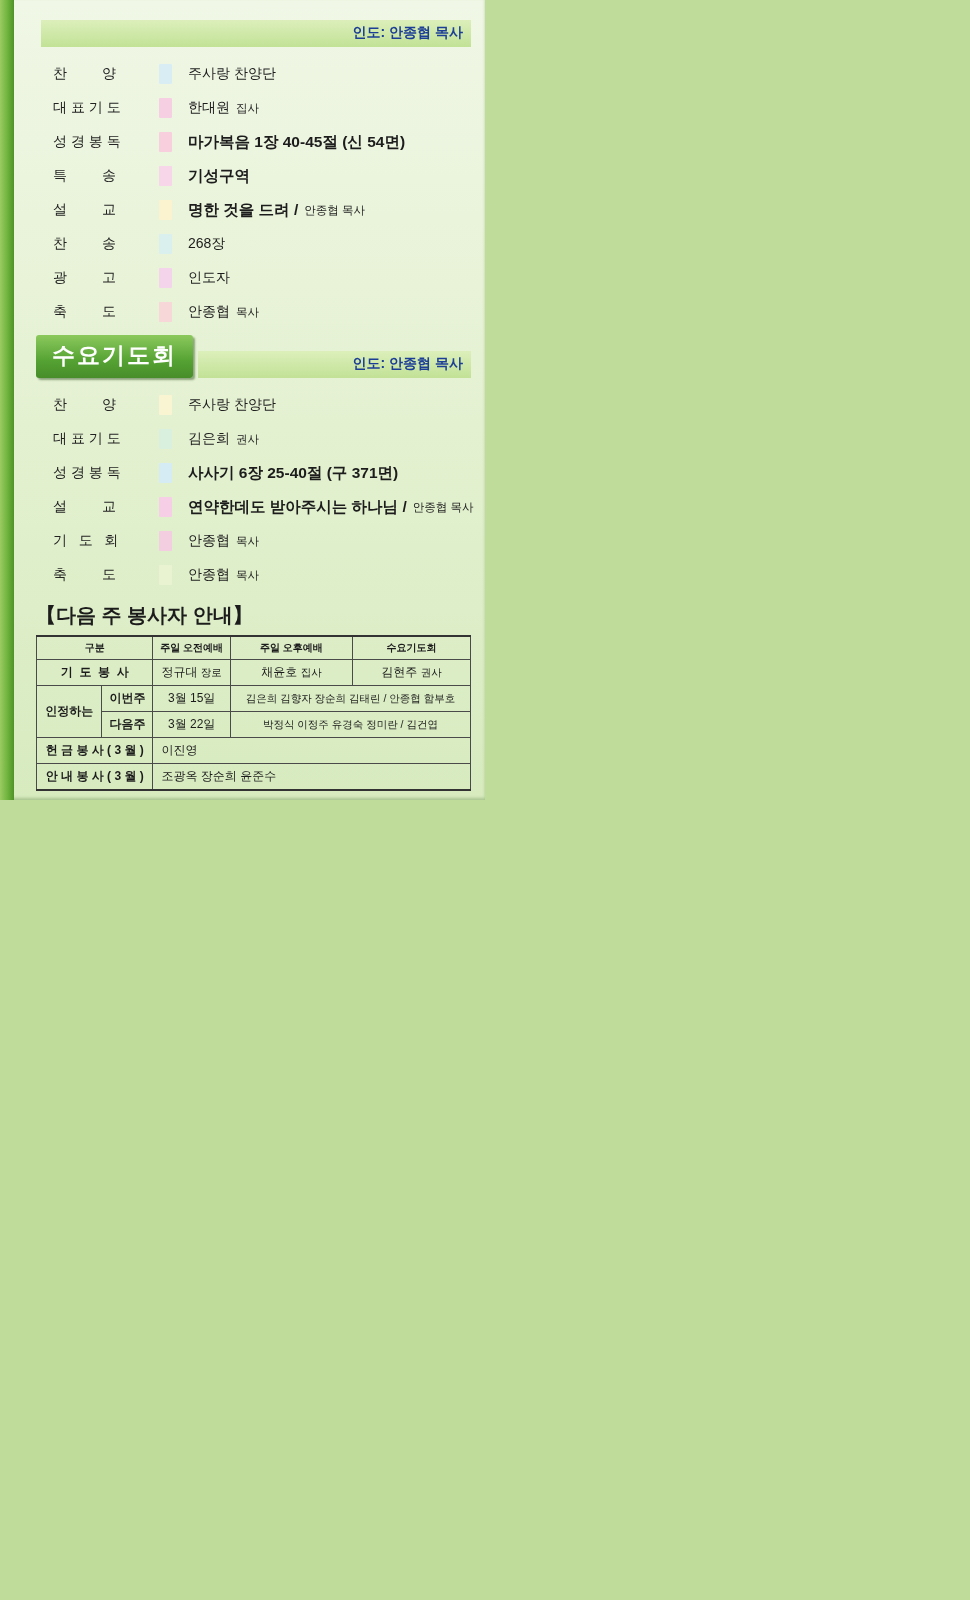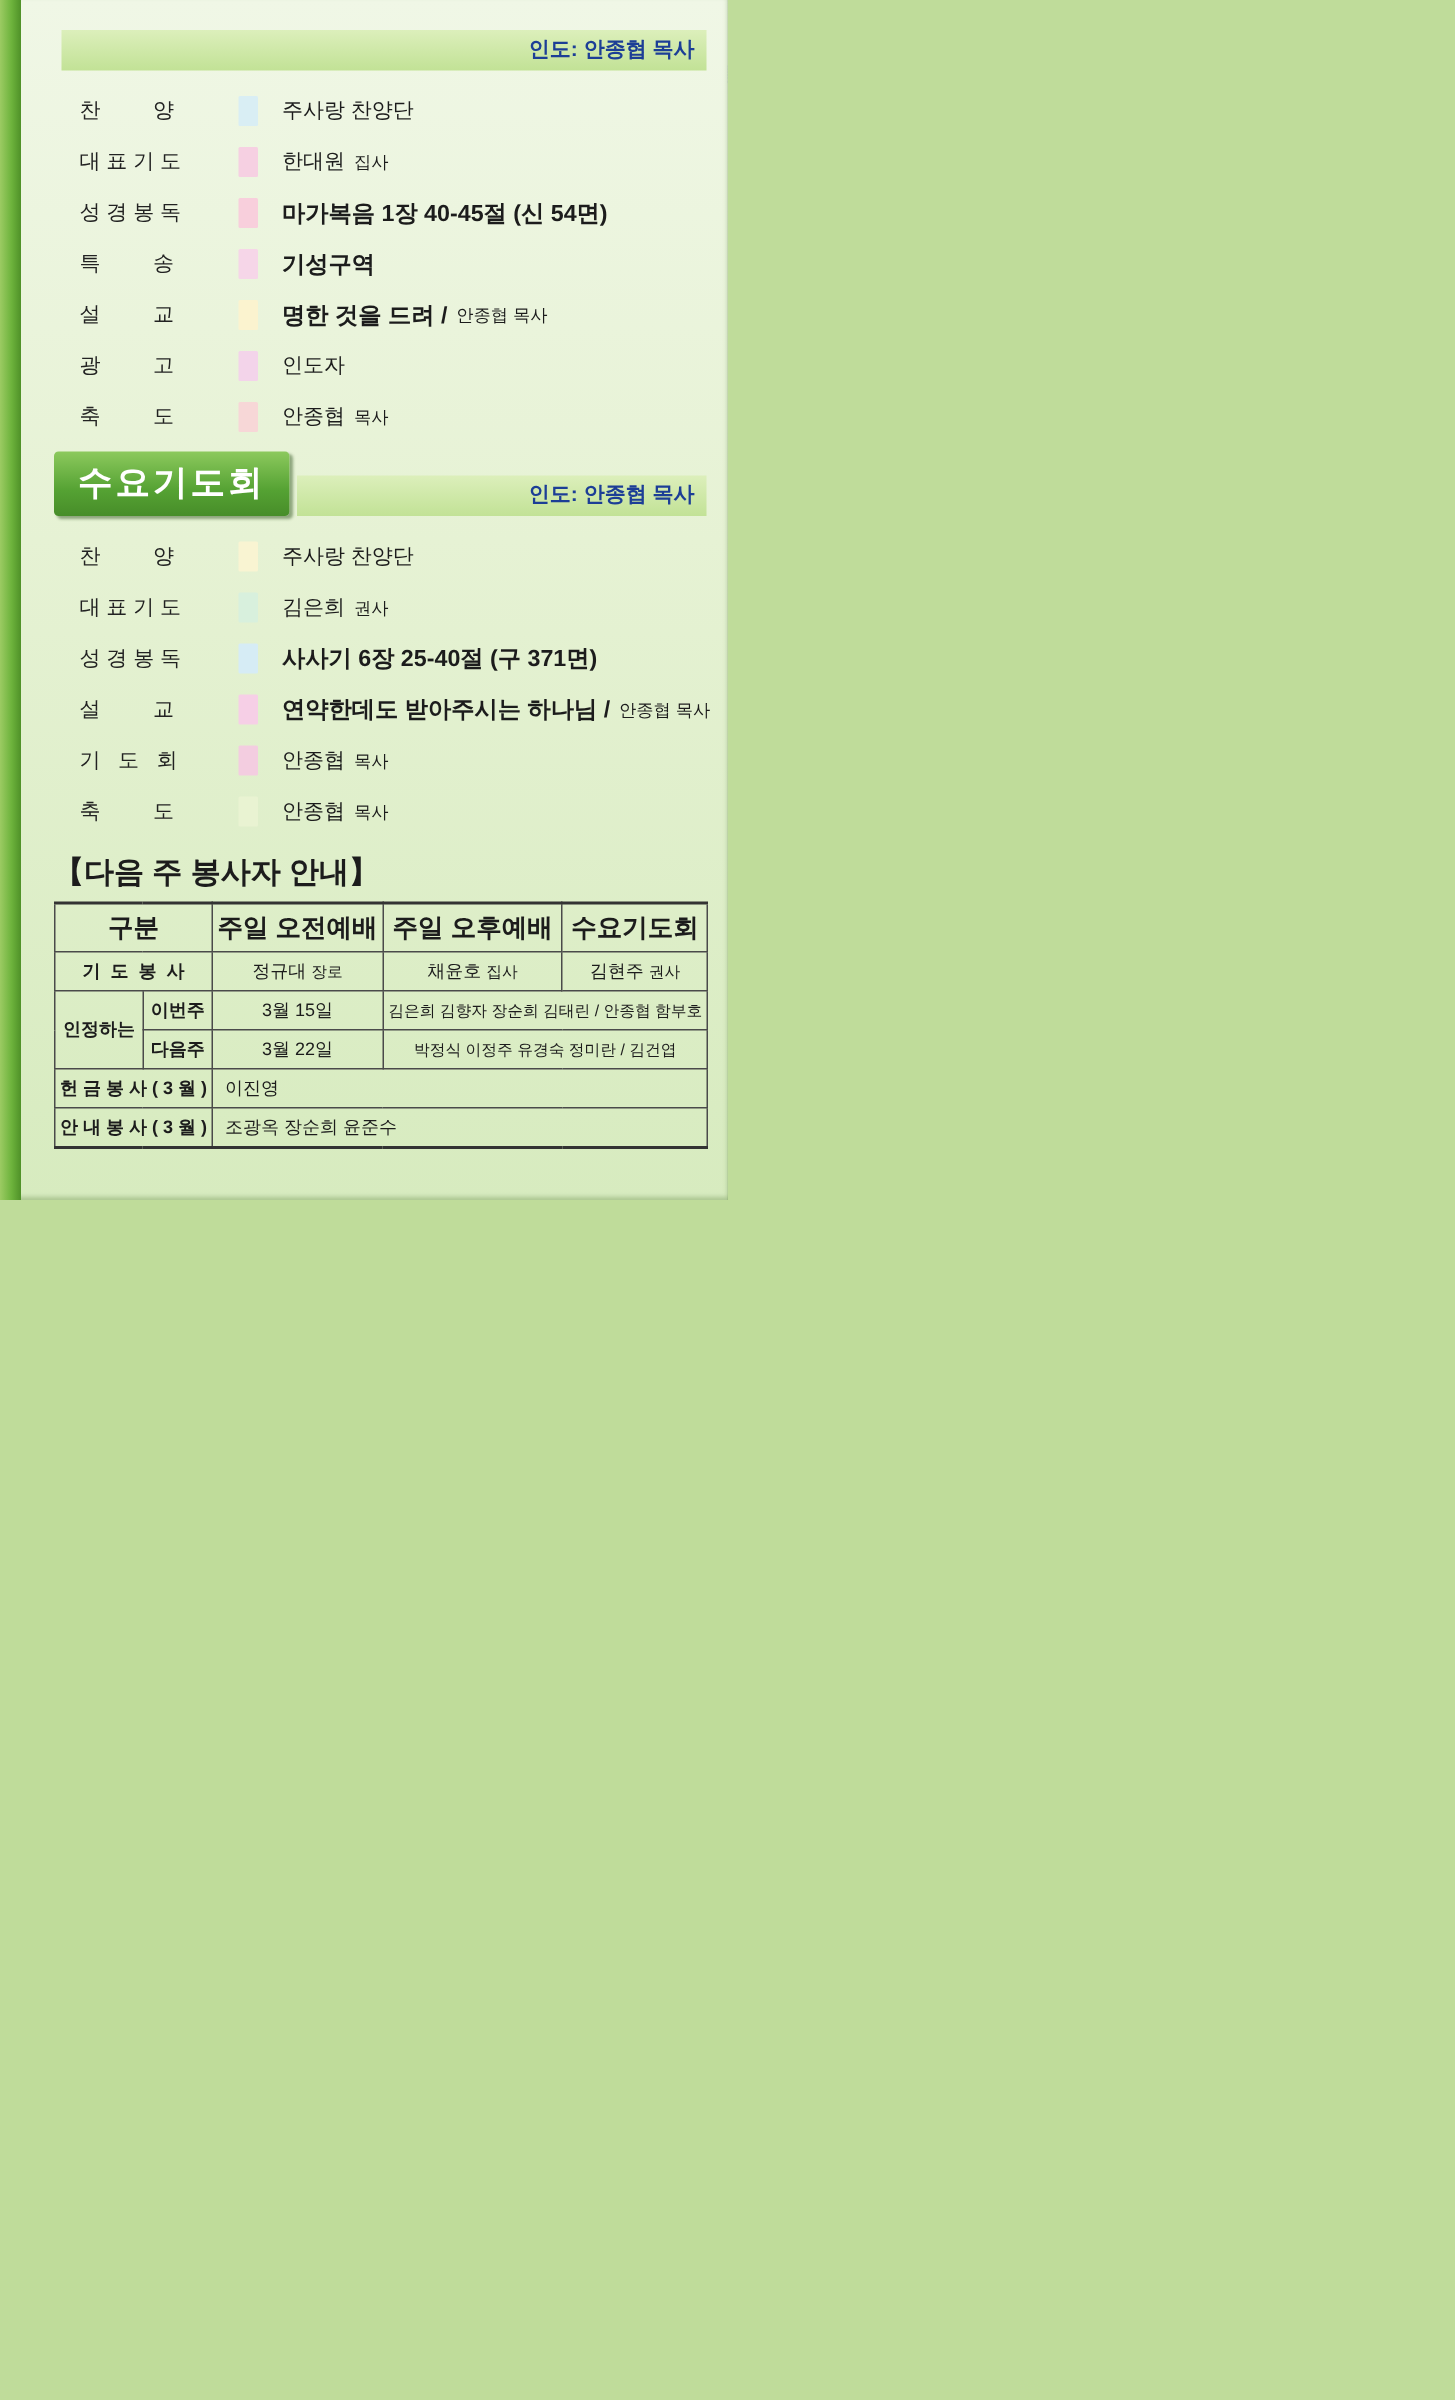--- a/index.html
+++ b/index.html
@@ -63,21 +63,21 @@
   .read-line{display:flex;font-size:12.5px;line-height:1.5;margin-bottom:5px;}
   .read-line .r-spk{width:44px;flex:none;}
   .read-line .r-txt{flex:1;}
   .read-line.bold{font-weight:bold;}
 
   .vol-title{font-weight:bold;font-size:20px;margin:10px 0 6px;}
   table.vol{border-collapse:collapse;font-size:12px;width:100%;}
   table.vol th,table.vol td{border:1px solid #4a4a4a;padding:4px 3px;
     text-align:center;white-space:nowrap;}
   table.vol{border-top:2px solid #333;border-bottom:2px solid #333;}
-  table.vol th{font-weight:bold;font-size:17px;}
+  table.vol th{font-weight:bold;font-size:10px;}
   table.vol .lbl{white-space:pre;font-weight:bold;}
   table.vol .lft{text-align:left;padding-left:8px;}
   table.vol .sm{font-size:10.5px;}
 </style>
 </head>
 <body>
 
 <section class="quad q1">
   <div class="strip"></div>
   <div class="content">
@@ -371,20 +371,27 @@
         <span class="wchip" style="background:#f6d6e8"></span>
         <span class="wval b">기성구역</span>
         <span class="wsuf"></span>
       </div>
     <div class="wrow tall">
         <span class="sq off"></span>
         <span class="wlabel">설         교</span>
         <span class="wchip" style="background:#fbf3cf"></span>
         <span class="wval b">명한 것을 드려 /</span>
         <span class="wsuf">안종협 목사</span>
+      </div>
+    <div class="wrow tall">
+        <span class="sq off"></span>
+        <span class="wlabel">찬         송</span>
+        <span class="wchip" style="background:#d9f0ef"></span>
+        <span class="wval">268장</span>
+        <span class="wsuf"></span>
       </div>
     <div class="wrow tall">
         <span class="sq off"></span>
         <span class="wlabel">광         고</span>
         <span class="wchip" style="background:#f3d4ea"></span>
         <span class="wval">인도자</span>
         <span class="wsuf"></span>
       </div>
     <div class="wrow tall">
         <span class="sq off"></span>

